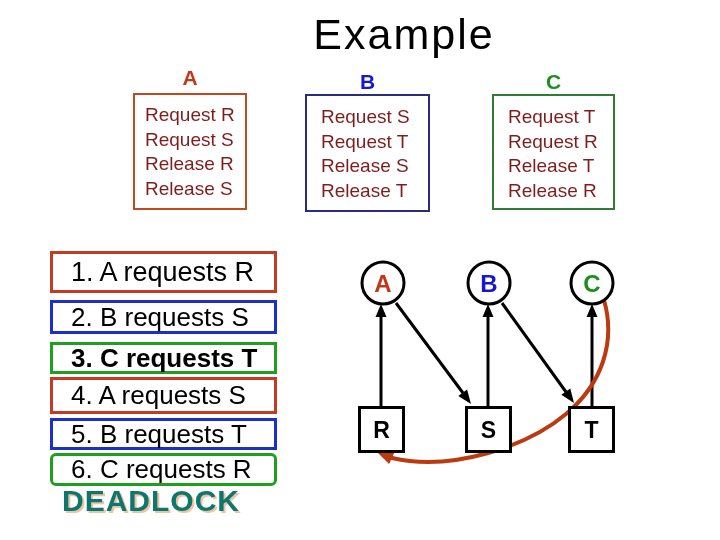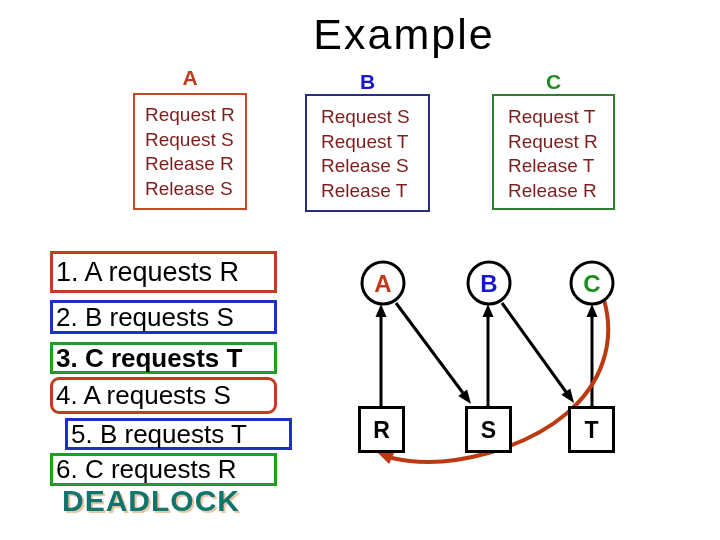--- a/index.html
+++ b/index.html
@@ -37,21 +37,21 @@
   #proc-header-c { left:492px; top:71px;  width:123px; }
   #proc-box-c    { left:492px; top:94px;  width:123px; height:116px; padding:9px 0 0 14px; }
 
   .step {
     left:50px; width:227px;
     box-sizing:border-box;
     border:3px solid;
     background:#fff; color:#000;
     font-size:26px;
     display:flex; align-items:center;
-    padding-left:3px;
+    padding-left:18px;
     white-space:nowrap;
   }
   #step-1 { top:251px; height:42px; font-size:27px; }
   #step-2 { top:300px; height:34px; }
   #step-3 { top:342px; height:32px;font-weight:bold; }
   #step-4 { top:377px; height:37px; }
   #step-5 { top:418px; height:32px; }
   #step-6 { top:453px; height:33px; }
 
   .deadlock {
@@ -93,23 +93,23 @@
 <div class="abs proc-box" id="proc-box-c" style="border-color: rgb(46, 125, 50);">
   <div class="line">Request T</div>
   <div class="line">Request R</div>
   <div class="line">Release T</div>
   <div class="line">Release R</div>
 </div>
 
 <div class="abs step" id="step-1" style="border-color: rgb(194, 59, 34);">1. A requests R</div>
 <div class="abs step" id="step-2" style="border-color: rgb(29, 47, 201);">2. B requests S</div>
 <div class="abs step" id="step-3" style="border-color: rgb(31, 158, 31);">3. C requests T</div>
-<div class="abs step" id="step-4" style="border-color: rgb(194, 59, 34); border-radius: 9px;">4. A requests S</div>
-<div class="abs step" id="step-5" style="border-color: rgb(29, 47, 201); margin-left: 15px;">5. B requests T</div>
-<div class="abs step" id="step-6" style="border-color: rgb(31, 158, 31);">6. C requests R</div>
+<div class="abs step" id="step-4" style="border-color: rgb(194, 59, 34);">4. A requests S</div>
+<div class="abs step" id="step-5" style="border-color: rgb(29, 47, 201);">5. B requests T</div>
+<div class="abs step" id="step-6" style="border-color: rgb(31, 158, 31); border-radius: 6px;">6. C requests R</div>
 
 <div class="abs deadlock" style="color: #0f766e; text-align: center;">DEADLOCK</div>
 
 <svg id="graph-svg" class="abs" width="720" height="540" viewBox="0 0 720 540">
 
   <line x1="381" y1="407" x2="381" y2="312" stroke="#000" stroke-width="3"></line>
   <polygon points="381,304 375.5,317 386.5,317" fill="#000"></polygon>
 
   <line x1="396" y1="303" x2="463" y2="393" stroke="#000" stroke-width="3"></line>
   <polygon points="471,404 458.3,396 467.1,389.4" fill="#000"></polygon>

